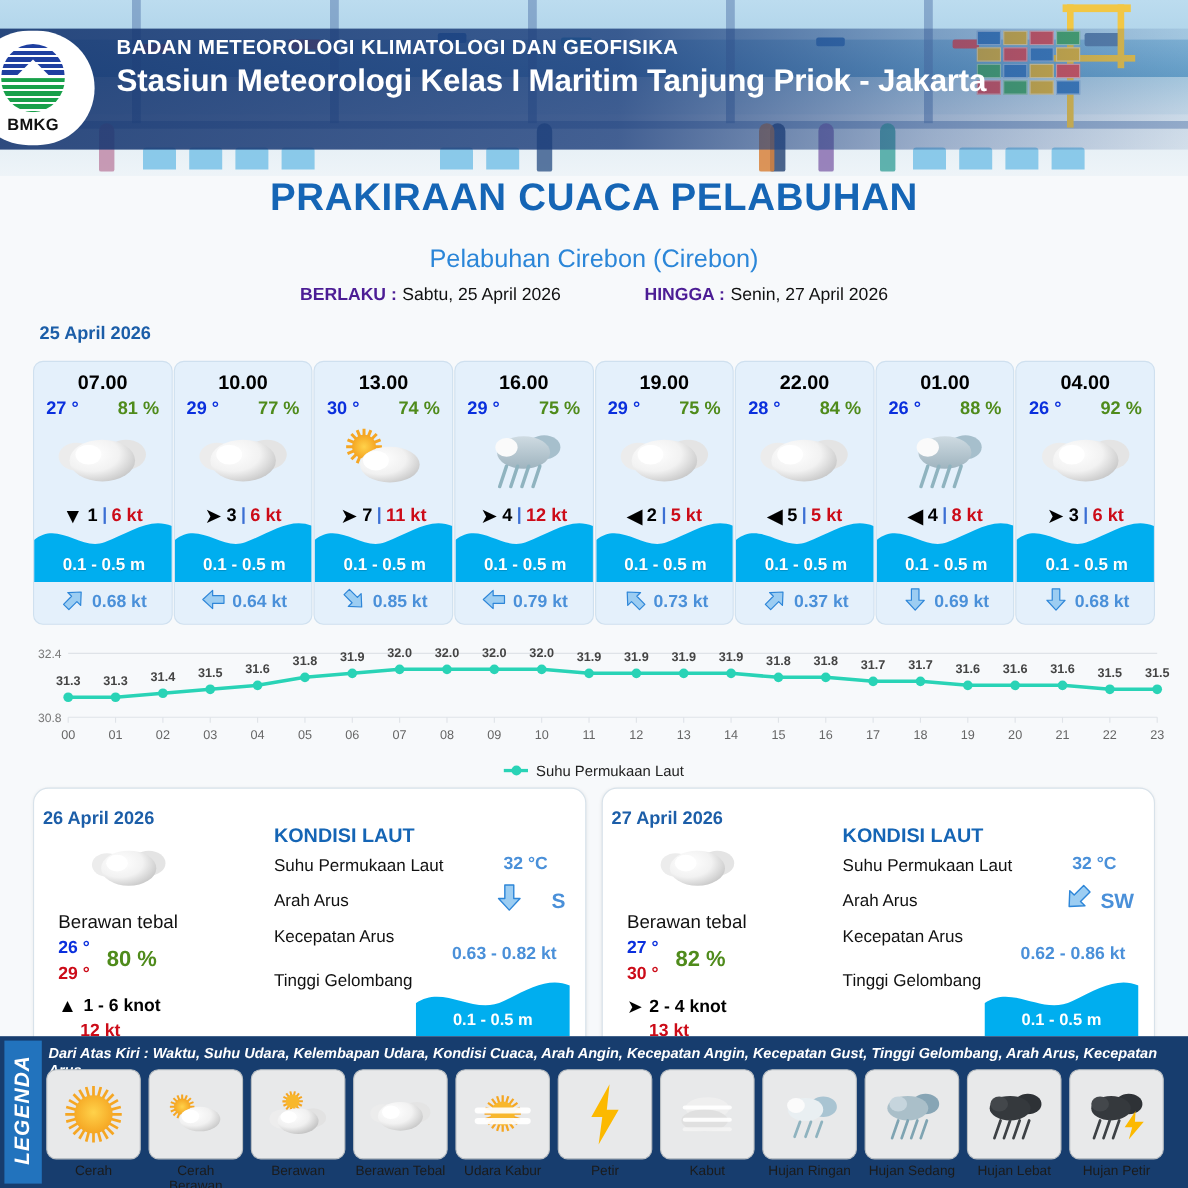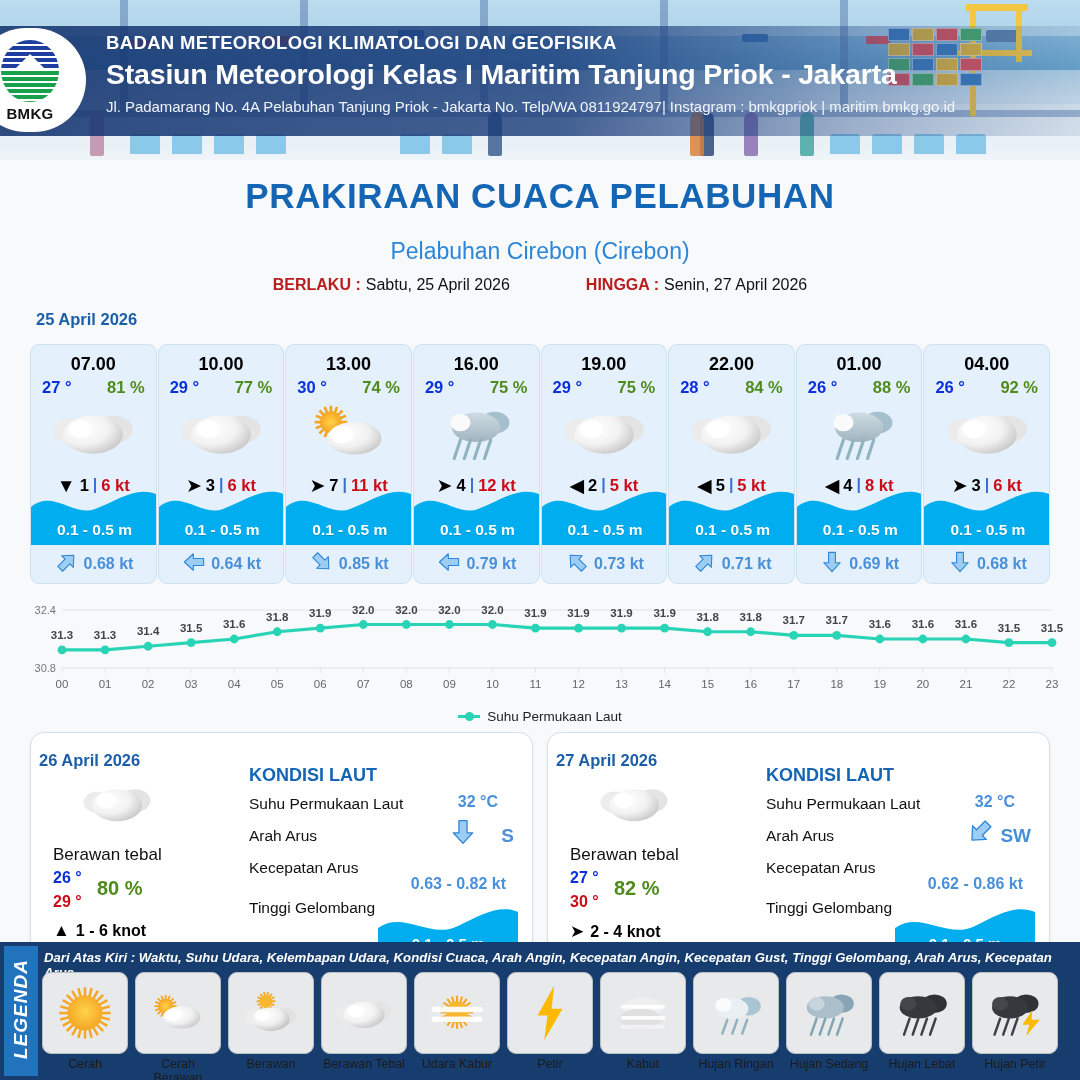--- a/index.html
+++ b/index.html
@@ -51,25 +51,25 @@
   .logo-mtn { position:absolute; left:14px; top:14px; width:0; height:0;
     border-left:15px solid transparent; border-right:15px solid transparent; border-bottom:15px solid #fff; }
   .logo-txt { position:absolute; left:0; bottom:0; width:66px; text-align:center;
     font-size:15px; font-weight:bold; color:#111; letter-spacing:.3px;}
   .hdr-text { position:absolute; left:106px; top:32px; z-index:7; }
   .hdr-l1 { font-size:18.5px; font-weight:bold; color:#fff; letter-spacing:.35px; }
   .hdr-l2 { font-size:28.5px; font-weight:bold; color:#fff; margin-top:4px; letter-spacing:-.2px;}
   .hdr-l3 { font-size:15px; color:#eef4fb; margin-top:7px; letter-spacing:-.05px;}
 
   
-  .title-main { text-align:center; margin-top:16px; font-size:35px; font-weight:bold;
+  .title-main { text-align:center; font-size:35px; font-weight:bold;
     color:#1565b5; letter-spacing:.6px; font-family:"Liberation Sans", sans-serif; }
   .title-sub { text-align:center; margin-top:22px; font-size:23px; font-weight:normal; color:#2b86d8; }
   .valid-row { display:flex; justify-content:center; gap:76px; margin-top:11px; font-size:16px; }
-  .valid-lbl { font-weight:bold; color:#b91c1c;margin-top:37px; }
+  .valid-lbl { font-weight:bold; color:#4c1d95;margin-top:37px; }
   .valid-val { color:#111; margin-left:5px; }
 
   
   .date-label { margin:16px 0 15px 36px; font-size:16.5px; font-weight:bold; color:#1c5ea8; }
   .cards { display:flex; gap:1px; padding:0 30px; justify-content:space-between; }
   .card {
     width:127px; height:240px; background:#e4f0fb;
     border:1px solid #cfe0ef; border-radius:9px; position:relative; overflow:hidden;
   }
   .c-time { text-align:center; font-size:18px; font-weight:bold; color:#000; margin-top:9px; }
@@ -209,21 +209,20 @@
         <div class="logo-bot"></div>
         <div class="logo-mtn"></div>
       </div>
       <div class="logo-txt">BMKG</div>
     </div>
   </div>
 
   <div class="hdr-text">
     <div class="hdr-l1">BADAN METEOROLOGI KLIMATOLOGI DAN GEOFISIKA</div>
     <div class="hdr-l2">Stasiun Meteorologi Kelas I Maritim Tanjung Priok - Jakarta</div>
-    <div class="hdr-l3">Jl. Padamarang No. 4A Pelabuhan Tanjung Priok - Jakarta No. Telp/WA 0811924797| Instagram : bmkgpriok | maritim.bmkg.go.id</div>
   </div>
 </div>
 
 <div class="title-main">PRAKIRAAN CUACA PELABUHAN</div>
 <div class="title-sub">Pelabuhan Cirebon (Cirebon)</div>
 <div class="valid-row">
   <div>
     <span class="valid-lbl">BERLAKU :</span><span class="valid-val">Sabtu, 25 April 2026</span>
   </div>
   <div>
@@ -486,21 +485,21 @@
     <div class="wave-zone">
       <svg class="wave-svg" viewBox="0 0 127 58" preserveAspectRatio="none">
         <path d="M0,20 C22,2 42,30 64,22 C88,13 106,-2 127,8 L127,58 L0,58 Z" fill="#00aeef"></path>
       </svg>
       <div class="wave-txt">0.1 - 0.5 m</div>
     </div>
     <div class="cur-row">
       <span><svg width="22" height="22" viewBox="0 0 32 32" style="transform:rotate(-45deg)">
     <polygon points="2,11 17,11 17,4 30,16 17,28 17,21 2,21" fill="#9ccdf2" stroke="#2e86d8" stroke-width="1.6" stroke-linejoin="round"></polygon>
           </svg></span>
-      <span class="cur-val">0.71 kt</span>
+      <span class="cur-val">0.37 kt</span>
     </div>
     </div>
     <div class="card">
     <div class="c-time">01.00</div>
     <div class="c-row2">
       <span class="c-temp">26 °</span>
       <span class="c-hum">88 %</span>
     </div>
     <div class="c-icon">
         <svg width="92" height="56" viewBox="0 0 100 72">

